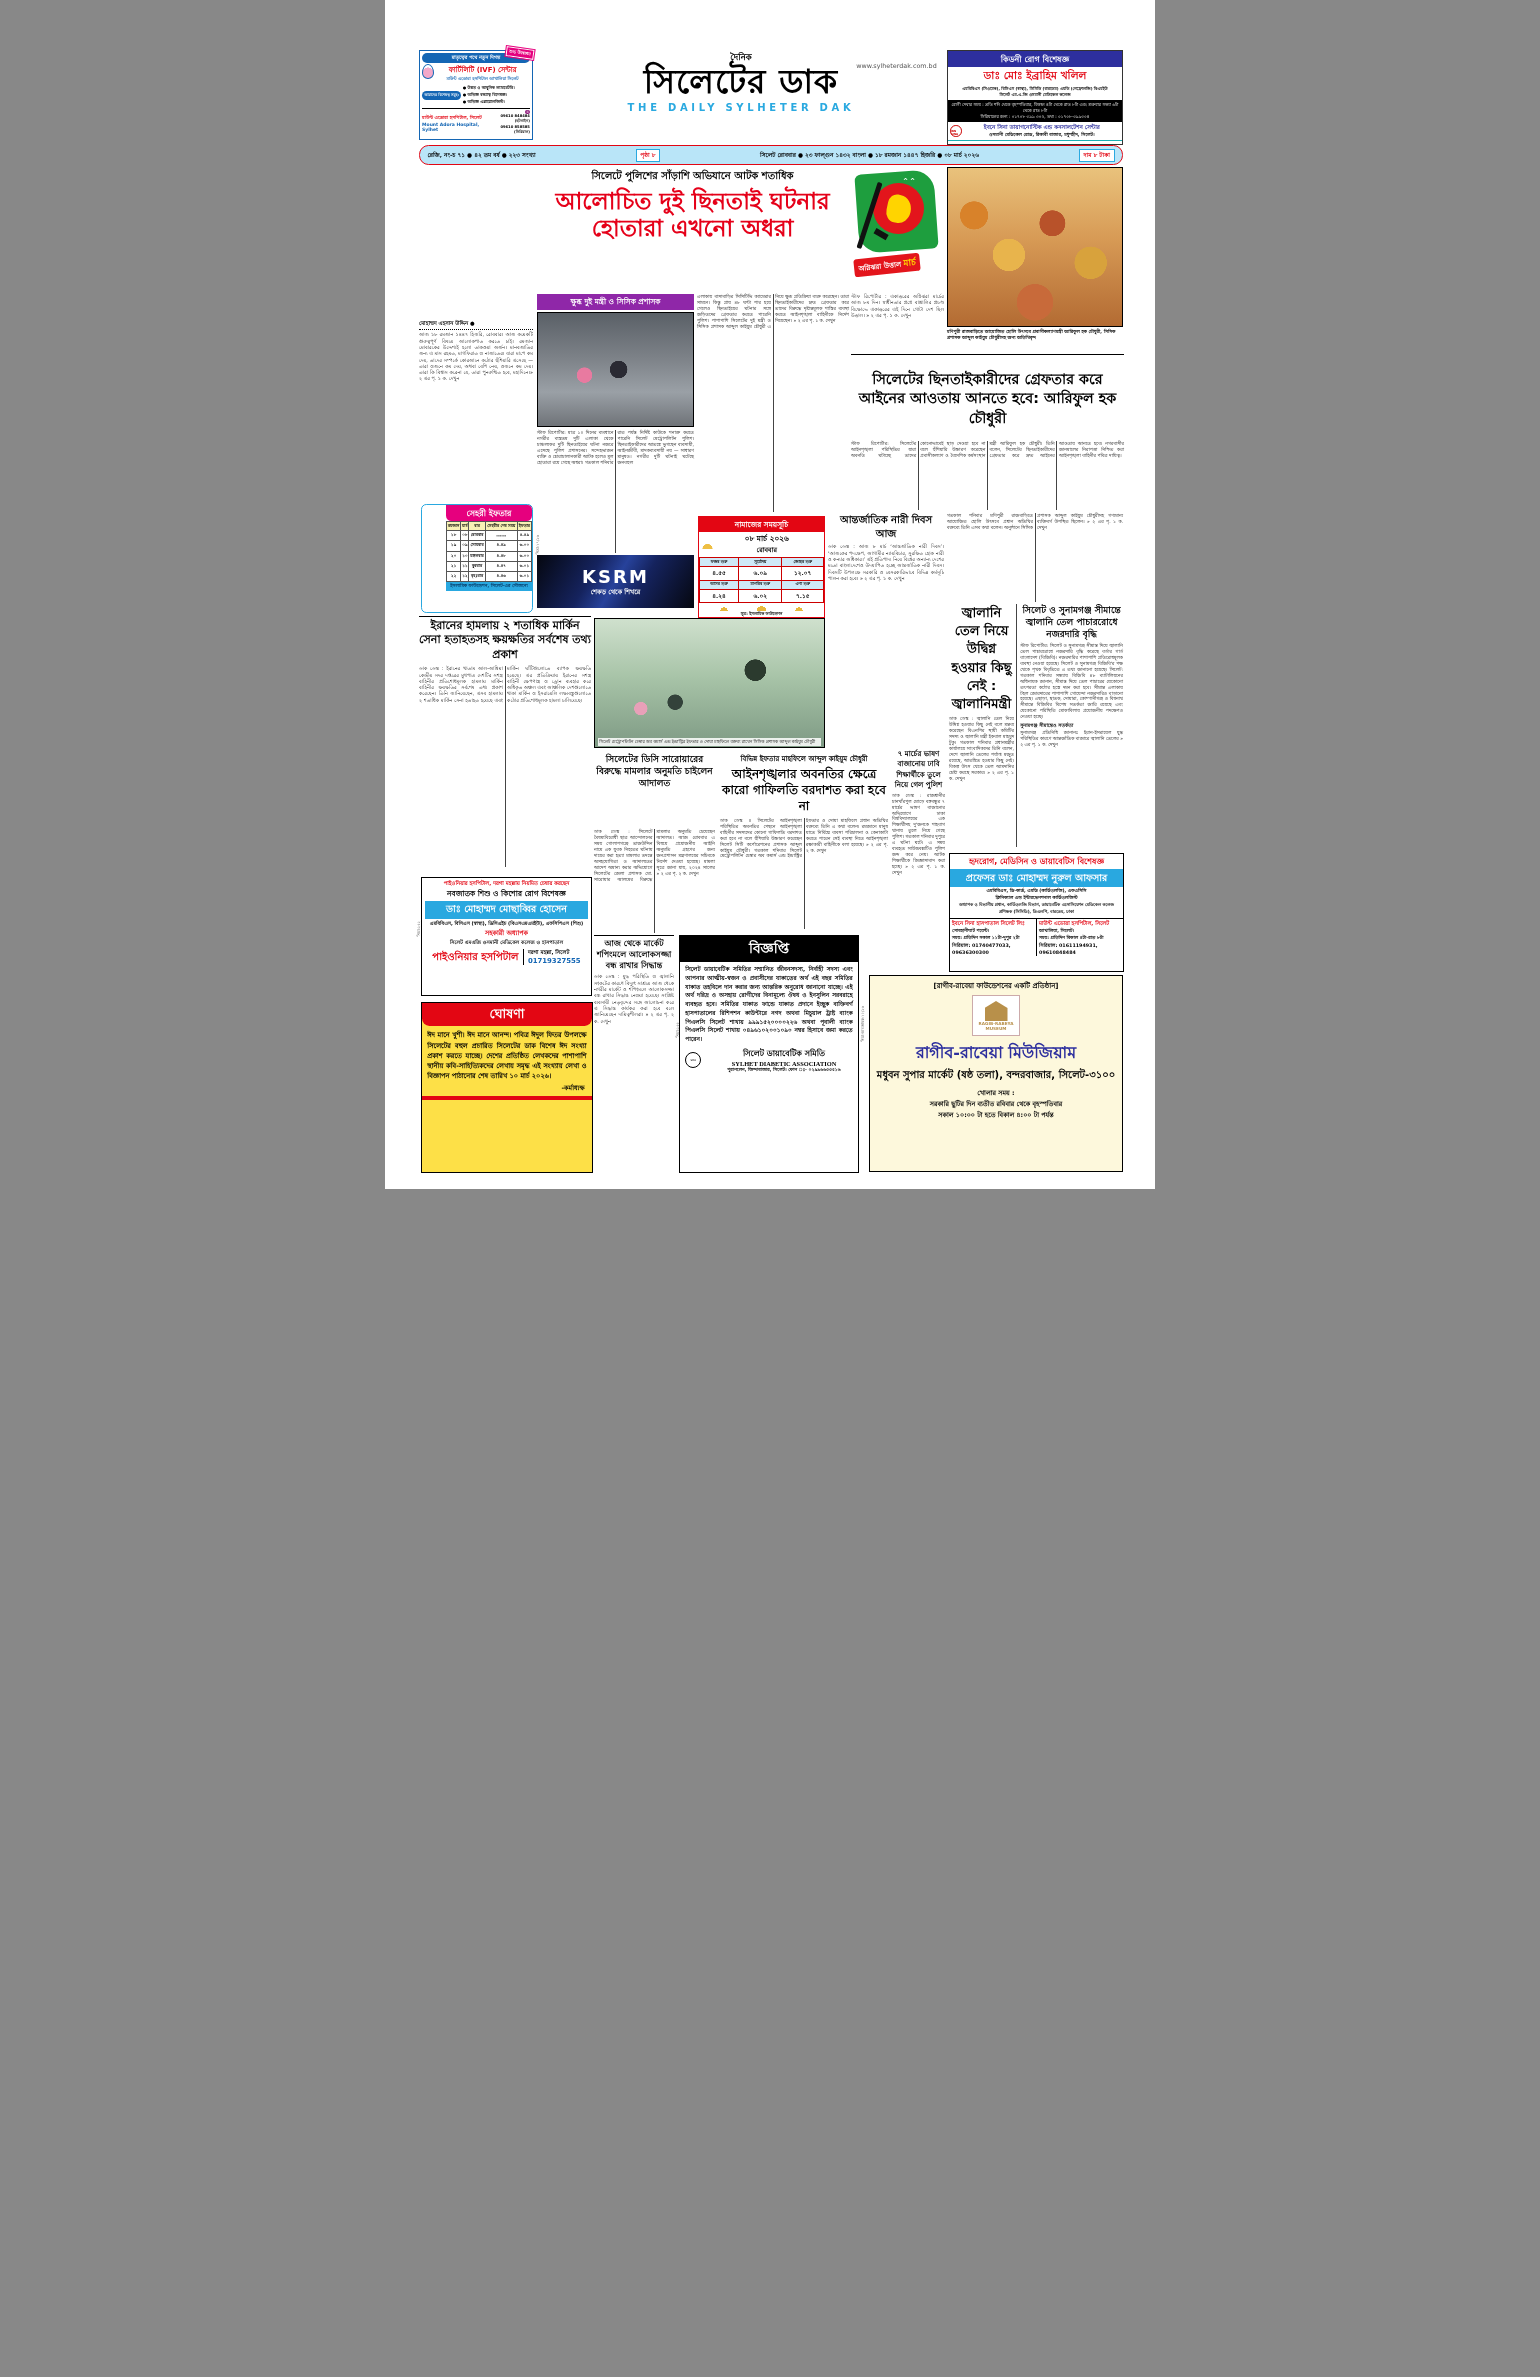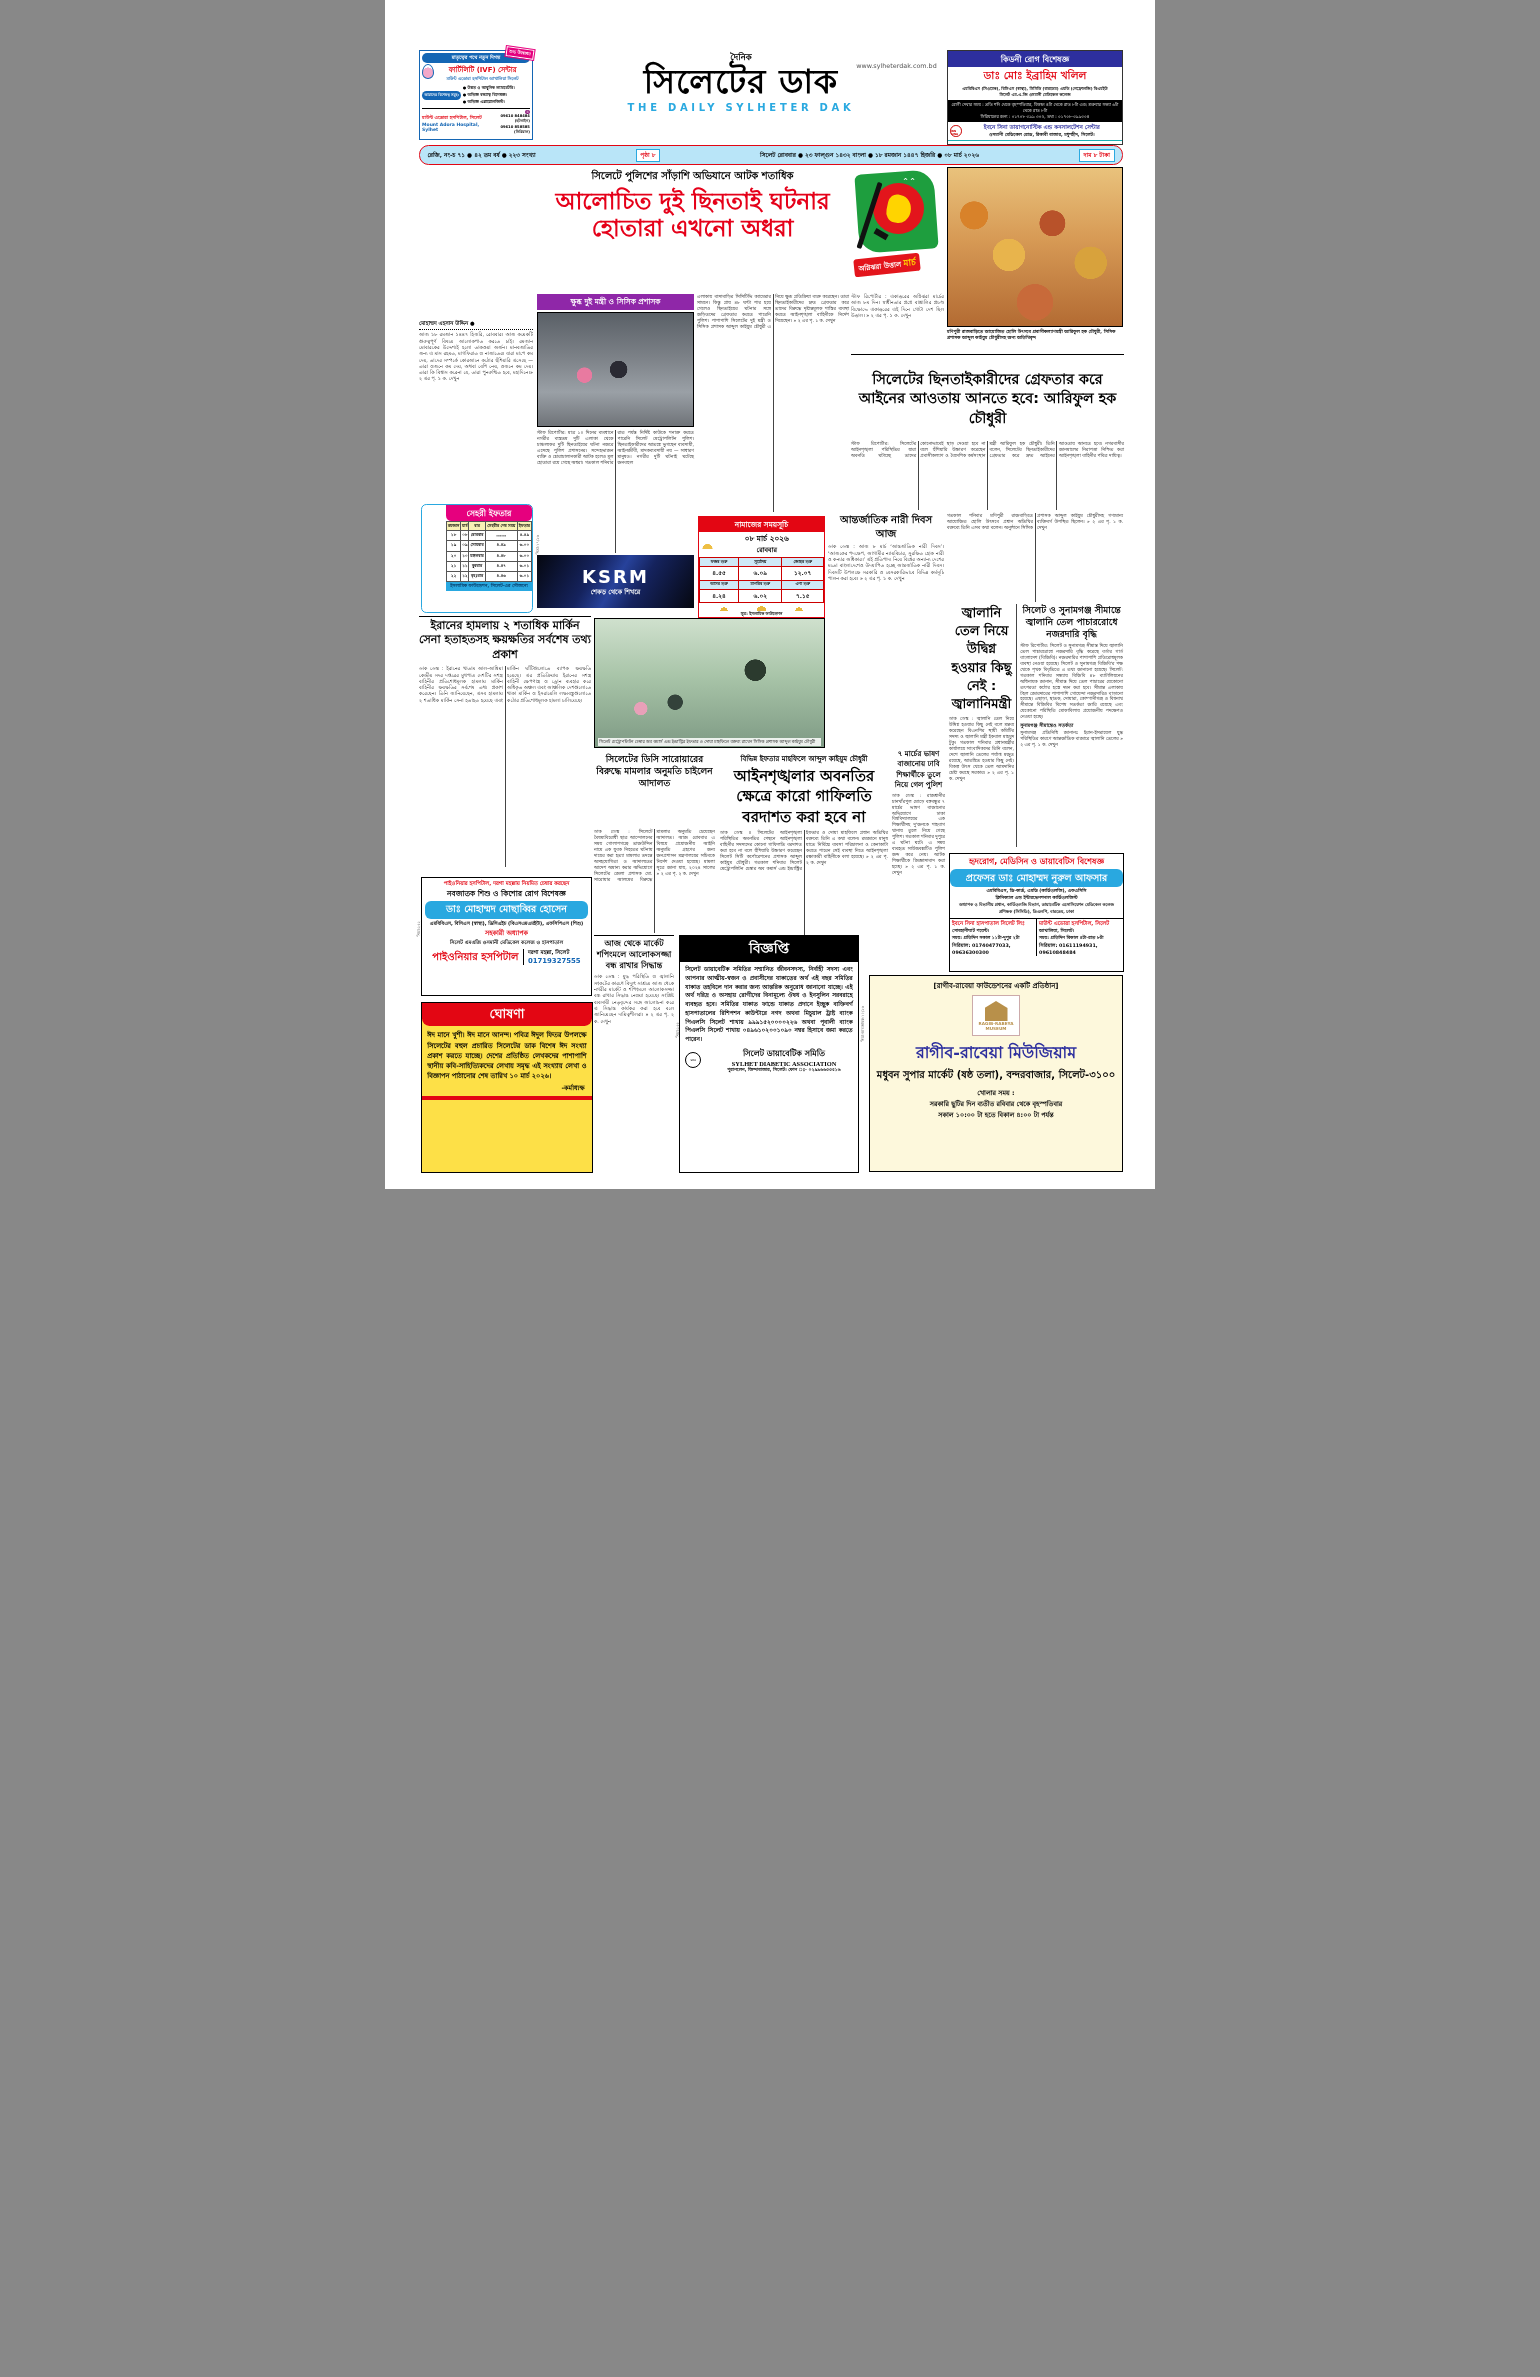--- a/index.html
+++ b/index.html
@@ -44,21 +44,21 @@
     radial-gradient(circle at 20% 100%, #e8b93c 0 3.7px, transparent 3.7px),
     radial-gradient(circle at 50% 100%, #e8b93c 0 4.8px, transparent 4.8px),
     radial-gradient(circle at 80% 100%, #e8b93c 0 3.7px, transparent 3.7px),#fff;}
   
   .photo{overflow:hidden;}
   .caption{font-size:4.5px;font-weight:bold;line-height:1.3;}
   
   .ksrm{background:linear-gradient(120deg,#05070f 0%,#15235e 35%,#27429b 50%,#15235e 65%,#05070f 100%);color:#fff;display:flex;flex-direction:column;align-items:center;justify-content:center;}
   
   .pioneer{border:1.1px solid #000;background:#fff;text-align:center;padding:1.6px 3.2px;}
-  .blueband{background:#29a8e0;color:#fff;font-weight:900;text-align:center;border-radius:6px;}
+  .blueband{background:#29a8e0;color:#fff;font-weight:900;text-align:center;}
   .ghosh{border:1.1px solid #000;background:#fde047;}
   .ghosh-head{background:#e30613;color:#fff;font-weight:900;text-align:center;font-size:12.7px;border-radius:0 0 7.4px 7.4px;padding:1.1px;}
   .bij{border:1.1px solid #000;background:#fff;}
   .bij-head{background:#000;color:#fff;text-align:center;font-weight:900;font-size:13.8px;padding:1.1px;}
   .afsar{border:1.1px solid #000;background:#fff;}
   .museum{border:1.1px solid #000;background:#fdf8dc;text-align:center;}
   .redtxt{color:#e30613;}
   .bluetxt{color:#1466b4;}
   .purple{background:#8f27a8;color:#fff;font-weight:bold;text-align:center;font-size:7.4px;display:flex;align-items:center;justify-content:center;}
 </style>
@@ -323,21 +323,21 @@
   </div>
   <div class="abs body-text jt cols2" style="left:209px;top:829px;width:121px;height:104px;">ডাক ডেস্ক : সিলেটে বৈষম্যবিরোধী ছাত্র আন্দোলনের সময় গোলাপগঞ্জে তাজউদ্দিন নামে এক যুবক নিহতের ঘটনায় দায়ের করা হত্যা মামলার তদন্তে অসহযোগিতা ও আদালতের আদেশ অমান্য করার অভিযোগে সিলেটের জেলা প্রশাসক মো. সারোয়ার আলমের বিরুদ্ধে মামলার অনুমতি চেয়েছেন আদালত। আজ রোববার এ বিষয়ে প্রয়োজনীয় আইনি অনুমতি গ্রহণের জন্য জনপ্রশাসন মন্ত্রণালয়ের সচিবকে নির্দেশ দেওয়া হয়েছে। মামলা সূত্রে জানা যায়, ২০২৪ সালের » ২ এর পৃ. ২ ক. দেখুন</div>
 
   <div class="abs rule-t" style="left:209px;top:935px;width:80px;height:237px;padding-top:2.1px;">
     <div class="hl" style="font-size:8px;line-height:1.4;">আজ থেকে মার্কেট শপিংমলে আলোকসজ্জা বন্ধ রাখার সিদ্ধান্ত</div>
     <div class="body-text jt" style="margin-top:2.6px;font-size:4.8px;">ডাক ডেস্ক : যুদ্ধ পরিস্থিতি ও জ্বালানি সংকটের কারণে বিদ্যুৎ সাশ্রয়ে আজ থেকে নগরীর মার্কেট ও শপিংমলে আলোকসজ্জা বন্ধ রাখার সিদ্ধান্ত নেওয়া হয়েছে। সংশ্লিষ্ট ব্যবসায়ী নেতৃবৃন্দের সঙ্গে আলোচনা করে এ সিদ্ধান্ত কার্যকর করা হবে বলে জানিয়েছেন দায়িত্বশীলরা। » ২ এর পৃ. ২ ক. দেখুন</div>
   </div>
 
   <div class="abs" style="left:335px;top:753px;width:168px;height:180px;">
     <div class="hl" style="font-size:6.9px;">বিভিন্ন ইফতার মাহফিলে আব্দুল কাইয়ুম চৌধুরী</div>
-    <div class="hl" style="font-size:15px;line-height:1.35;margin-top:1.1px;">আইনশৃঙ্খলার অবনতির ক্ষেত্রে কারো গাফিলতি বরদাশত করা হবে না</div>
+    <div class="hl" style="font-size:12px;line-height:1.35;margin-top:1.1px;">আইনশৃঙ্খলার অবনতির ক্ষেত্রে কারো গাফিলতি বরদাশত করা হবে না</div>
     <div class="body-text jt cols2" style="margin-top:3.2px;height:111px;">ডাক ডেস্ক ॥ সিলেটের আইনশৃঙ্খলা পরিস্থিতির অবনতির পেছনে আইনশৃঙ্খলা বাহিনীর সদস্যদের কোনো গাফিলতি বরদাশত করা হবে না বলে হুঁশিয়ারি উচ্চারণ করেছেন সিলেট সিটি কর্পোরেশনের প্রশাসক আব্দুল কাইয়ুম চৌধুরী। গতকাল শনিবার সিলেট মেট্রোপলিটন চেম্বার অব কমার্স এন্ড ইন্ডাস্ট্রির ইফতার ও দোয়া মাহফিলে প্রধান অতিথির বক্তব্যে তিনি এ কথা বলেন। রমজানে মানুষ যাতে নির্বিঘ্নে ব্যবসা পরিচালনা ও কেনাকাটা করতে পারেন সেই ব্যবস্থা নিতে আইনশৃঙ্খলা রক্ষাকারী বাহিনীকে বলা হয়েছে। » ২ এর পৃ. ২ ক. দেখুন</div>
   </div>
 
   <div class="abs bij" style="left:294px;top:935px;width:180px;height:238px;">
     <div class="bij-head">বিজ্ঞপ্তি</div>
     <div class="jt" style="font-size:5.8px;font-weight:bold;line-height:1.5;padding:3.2px 5.3px;">সিলেট ডায়াবেটিক সমিতির সম্মানিত জীবনসদস্য, নির্বাহী সদস্য এবং আপনার আত্মীয়-স্বজন ও প্রবাসীদের যাকাতের অর্থ এই বছর সমিতির যাকাত তহবিলে দান করার জন্য আন্তরিক অনুরোধ জানানো যাচ্ছে। এই অর্থ দরিদ্র ও অসহায় রোগীদের বিনামূল্যে ঔষধ ও ইনসুলিন সরবরাহে ব্যবহৃত হবে। সমিতির যাকাত ফান্ডে যাকাত প্রদানে ইচ্ছুক ব্যক্তিবর্গ হাসপাতালের রিশিপশন কাউন্টারে নগদ অথবা মিচুয়াল ট্রাষ্ট ব্যাংক পিএলসি সিলেট শাখায় ৯৯৯১৫২০০০০২২৬ অথবা পূবালী ব্যাংক পিএলসি সিলেট শাখায় ০৪৯৬১০২০০১০৯০ নম্বর হিসাবে জমা করতে পারেন।</div>
     <div style="display:flex;align-items:center;gap:14px;padding:0 5.3px;">
       <div style="width:16px;height:16px;border:0.8px solid #000;border-radius:50%;font-size:2.6px;text-align:center;line-height:16px;">SDA</div>
       <div style="flex:1;text-align:center;">
         <div style="font-weight:900;font-size:8px;">সিলেট ডায়াবেটিক সমিতি</div>

